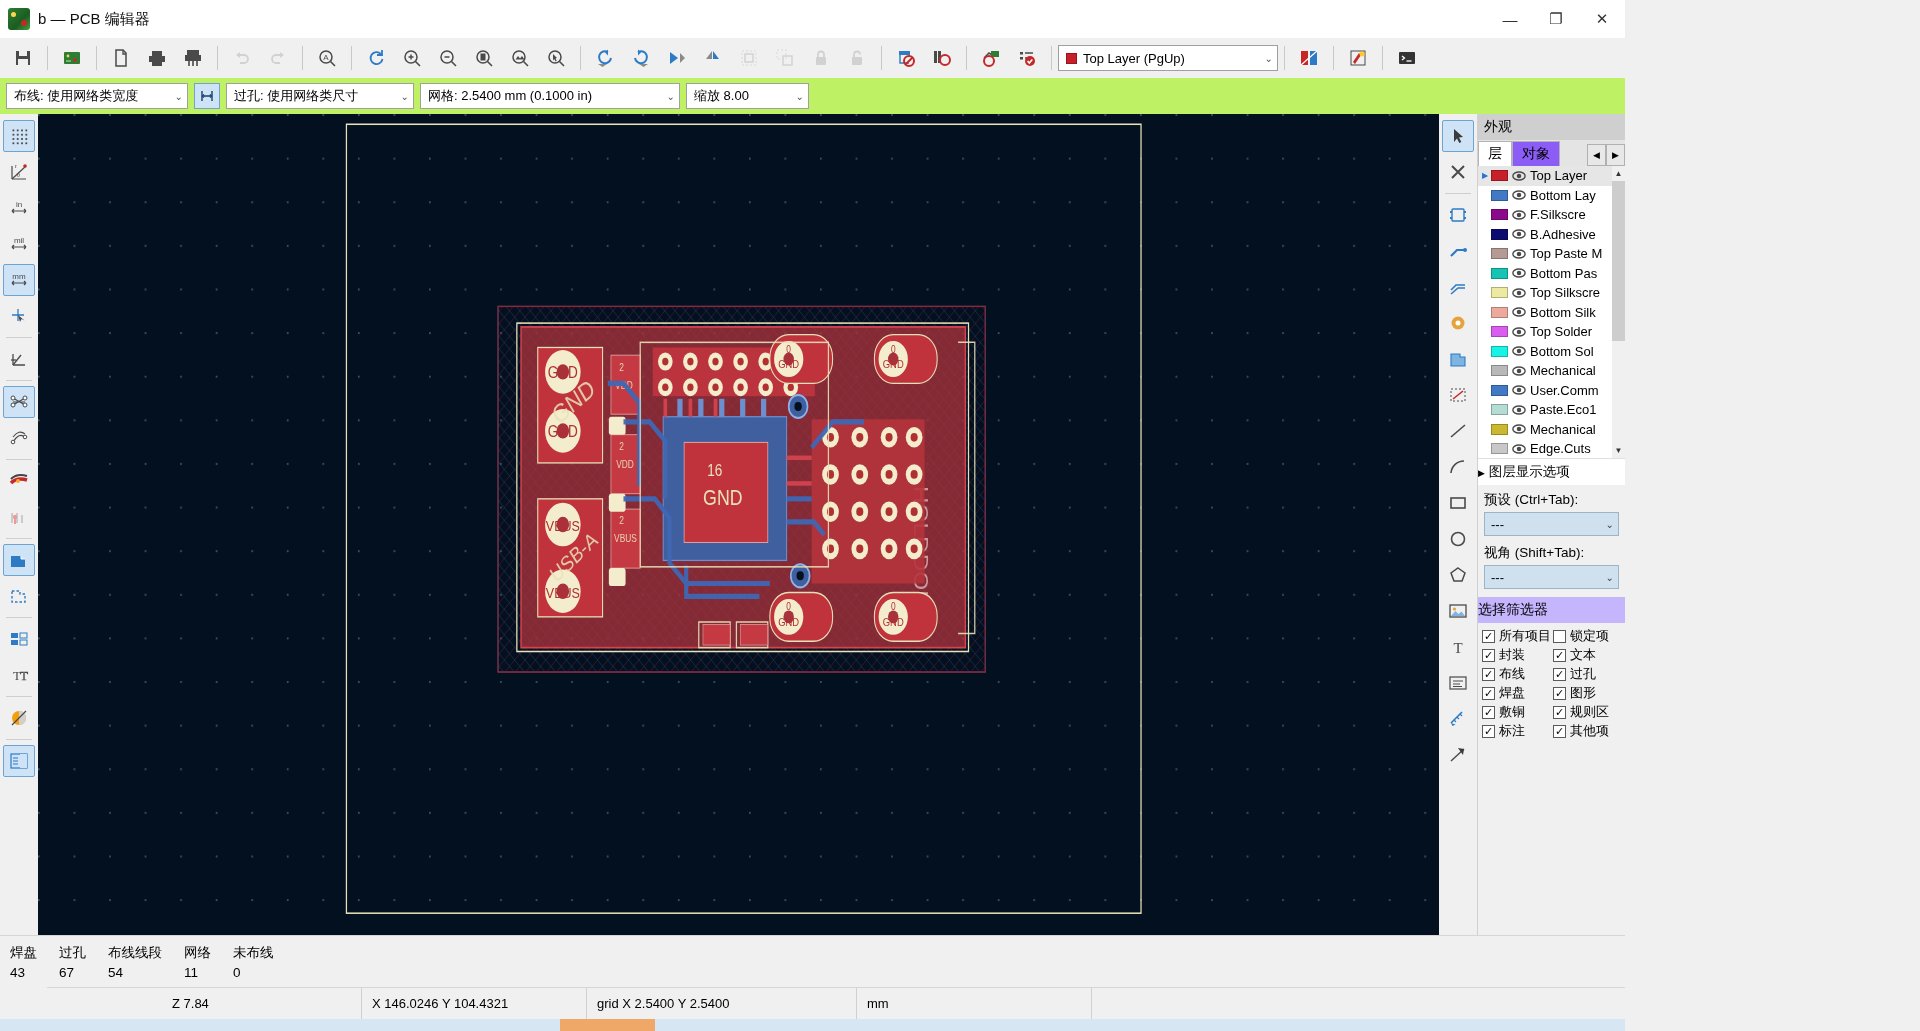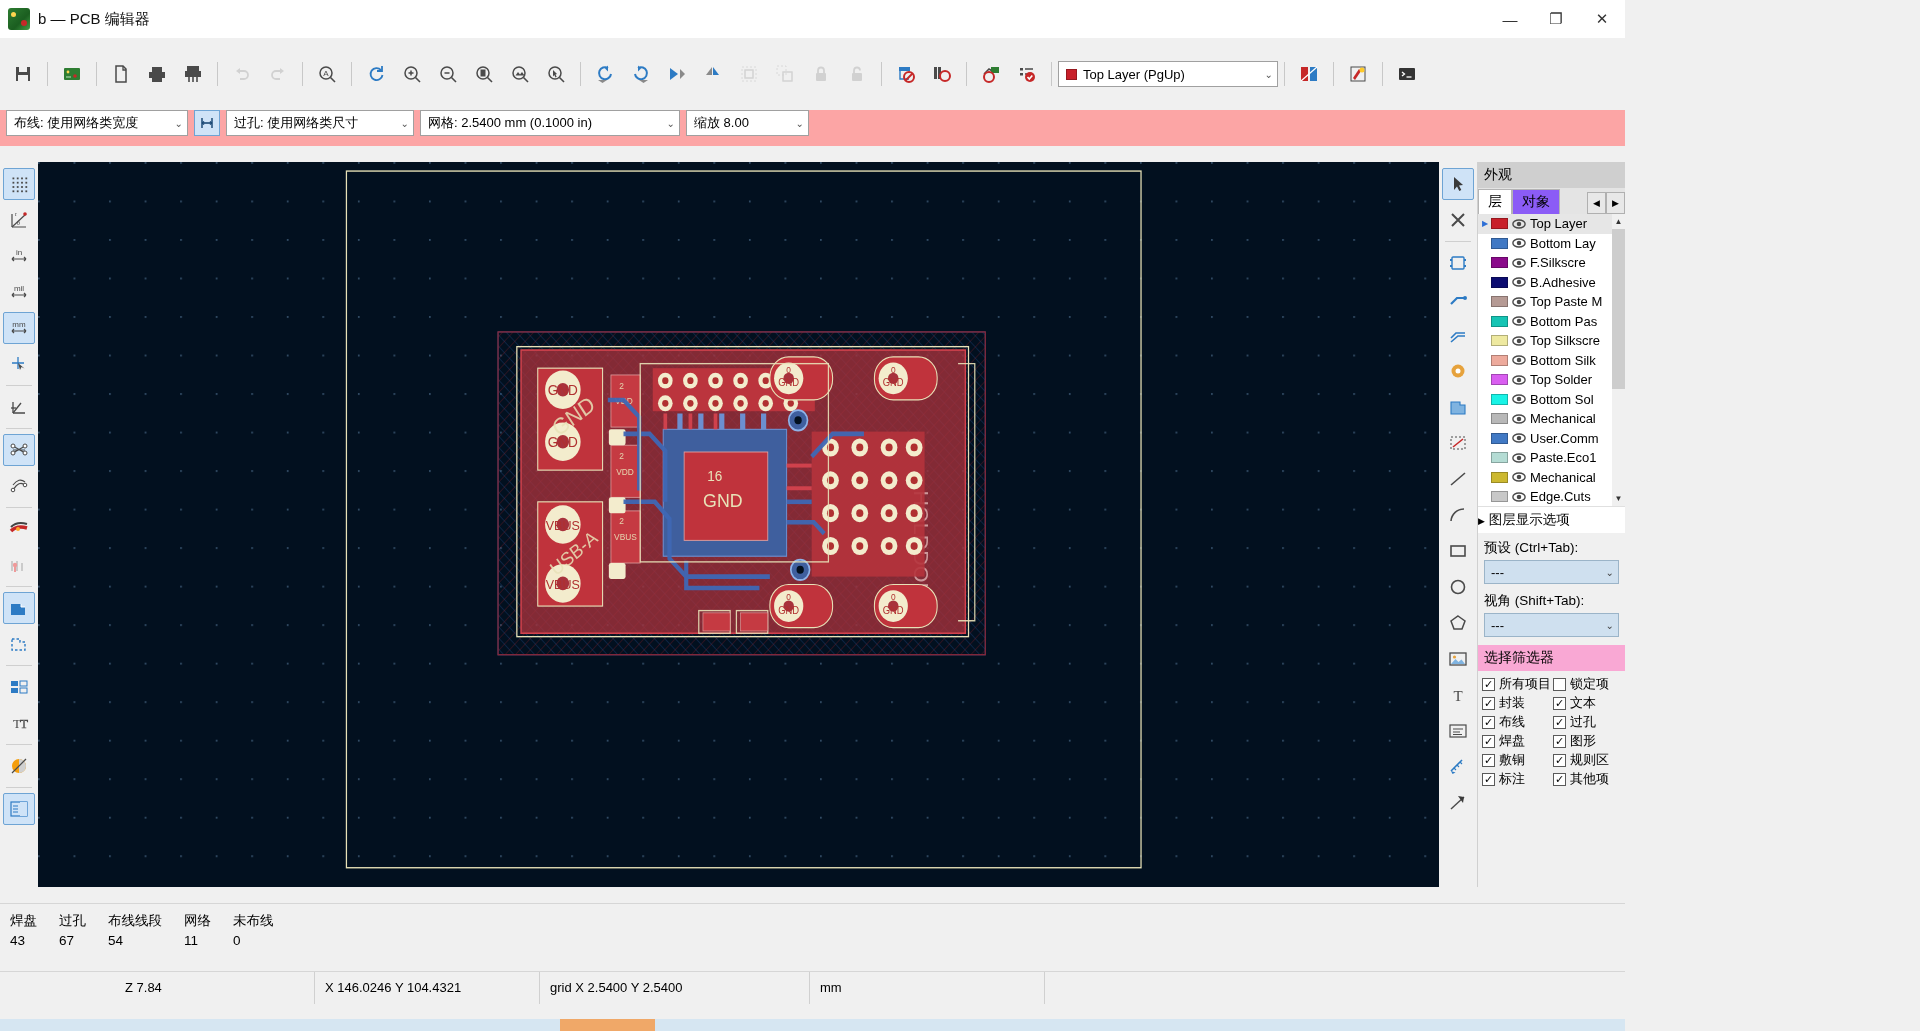--- a/index.html
+++ b/index.html
@@ -4,21 +4,21 @@
 <style>
   * { box-sizing: border-box; margin:0; padding:0; }
   body {
     width:1920px; height:1031px;
     font-family:"Liberation Sans", sans-serif;
     font-size:13px;
     background:#f0f0f0;
     overflow:hidden;
     color:#000;
   }
-  .app { width:1625px; height:1031px; display:flex; flex-direction:column; background:#f0f0f0;gap:16px; }
+  .app { width:1625px; height:1031px; display:flex; flex-direction:column; background:#f0f0f0; }
 
   
   .titlebar { height:38px; background:#ffffff; display:flex; align-items:center; padding-left:8px; flex:0 0 38px; }
   .title-logo { width:22px; height:22px; border-radius:3px; margin-right:8px;
     background:linear-gradient(135deg,#2e7d32 0%,#1b5e20 60%,#43a047 100%);
     position:relative; flex:0 0 22px; }
   .title-logo::before{content:"";position:absolute;left:3px;top:4px;width:5px;height:5px;border-radius:50%;background:#ffd54f;}
   .title-logo::after{content:"";position:absolute;right:3px;bottom:4px;width:6px;height:6px;border-radius:50%;background:#c62828;}
   .title-text { font-size:15px; color:#111; }
   .title-btns { margin-left:auto; display:flex; height:38px; }
@@ -28,21 +28,21 @@
   .menubar { height:24px; display:flex; align-items:center; padding-left:8px; background:#f0f0f0; flex:0 0 24px; font-size:13.5px;}
   .menu-item { padding:2px 9px; white-space:nowrap; }
 
   
   .toolbar { height:40px; background:#f0f0f0; display:flex; align-items:center; padding:0 5px; flex:0 0 40px; }
   .tool { width:32px; height:32px; display:flex; align-items:center; justify-content:center; margin:0 2px; border:1px solid transparent; border-radius:2px;}
   .tool.disabled { opacity:.35; }
   .sep { width:1px; height:24px; background:#c8c8c8; margin:0 6px; }
 
   
-  .toolbar2 { height:36px; background:#fca5a5; display:flex; align-items:flex-start; padding:0 6px; gap:6px; flex:0 0 36px;}
+  .toolbar2 { height:36px; background:#bef264; display:flex; align-items:center; padding:0 6px; gap:6px; flex:0 0 36px;}
   .combo { height:26px; background:#fff; border:1px solid #a0a0a0; display:flex; align-items:center;
            padding:0 4px 0 7px; font-size:13px; position:relative; }
   .combo .cv { white-space:nowrap; overflow:hidden; }
   .combo .arrow { margin-left:auto; padding-left:10px; color:#555; font-size:10px; }
   .tool-sq { width:26px; height:26px; border:1px solid #6ea4d4; background:#cfe3f7; display:flex;align-items:center;justify-content:center;}
 
   
   .bodyrow { flex:1 1 auto; display:flex; min-height:0; }
 
   
@@ -73,32 +73,32 @@
   .lr-sw { width:17px; height:11px; margin-right:4px; border:1px solid rgba(0,0,0,.25); flex:0 0 17px;}
   .lr-eye { width:14px; height:14px; margin-right:4px; flex:0 0 14px; }
   .vscroll { position:absolute; right:0; top:0; width:13px; height:100%; background:#f0f0f0; }
   .vthumb { position:absolute; left:0; width:13px; background:#cdcdcd; }
   .vsbtn { position:absolute; left:0; width:13px; height:15px; display:flex;align-items:center;justify-content:center;font-size:8px;color:#333;}
   .opts-row { background:#fff; font-size:13.5px; padding:4px 0; border-top:1px solid #e0e0e0;}
   .sect { padding:6px 6px 2px 6px; }
   .sect-lbl { font-size:13.5px; margin-bottom:3px; }
   .sel-combo { height:24px; background:#cfe0ef; border:1px solid #9bb4c8; display:flex;align-items:center;padding:0 4px 0 6px;font-size:13px;}
   .sel-combo .arrow { margin-left:auto; font-size:10px; color:#444;}
-  .filter-title { background:#f9a8d4; font-size:14px; padding:4px 6px; margin-top:6px;}
+  .filter-title { background:#c4b5fd; font-size:14px; padding:4px 0; margin-top:6px;}
   .filter-grid { display:grid; grid-template-columns:1fr 1fr; gap:1px 2px; padding:4px 4px; background:#f0f0f0;}
   .fopt { display:flex; align-items:center; font-size:13px; white-space:nowrap; }
   .cbx { width:13px;height:13px;border:1px solid #5a5a5a;background:#fff;margin-right:4px;flex:0 0 13px;
          display:flex;align-items:center;justify-content:center;font-size:11px;line-height:1;color:#000;}
 
   
   .statinfo { height:52px; background:#f0f0f0; display:flex; align-items:center; padding-left:10px; flex:0 0 52px; border-top:1px solid #d6d6d6;}
   .statcol { margin-right:22px; }
   .statcol .k { font-size:13.5px; }
   .statcol .v { font-size:13.5px; margin-top:3px;}
-  .statusbar { height:32px; background:#f0f0f0; display:flex; align-items:center; font-size:13px; flex:0 0 32px; border-top:1px solid #d6d6d6;}
+  .statusbar { height:32px; background:#f0f0f0; display:flex; align-items:center; font-size:13px; flex:0 0 32px; border-top:1px solid #d6d6d6;margin-left:47px;}
   .sfield { height:32px; display:flex; align-items:center; padding:0 10px; border-right:1px solid #d0d0d0; white-space:nowrap;}
   .taskbar { height:12px; background:#d6e6f2; display:flex; flex:0 0 12px;}
 </style>
 </head>
 <body>
 
 <div class="app">
 
   <div class="titlebar">
     <div class="title-logo"></div>

